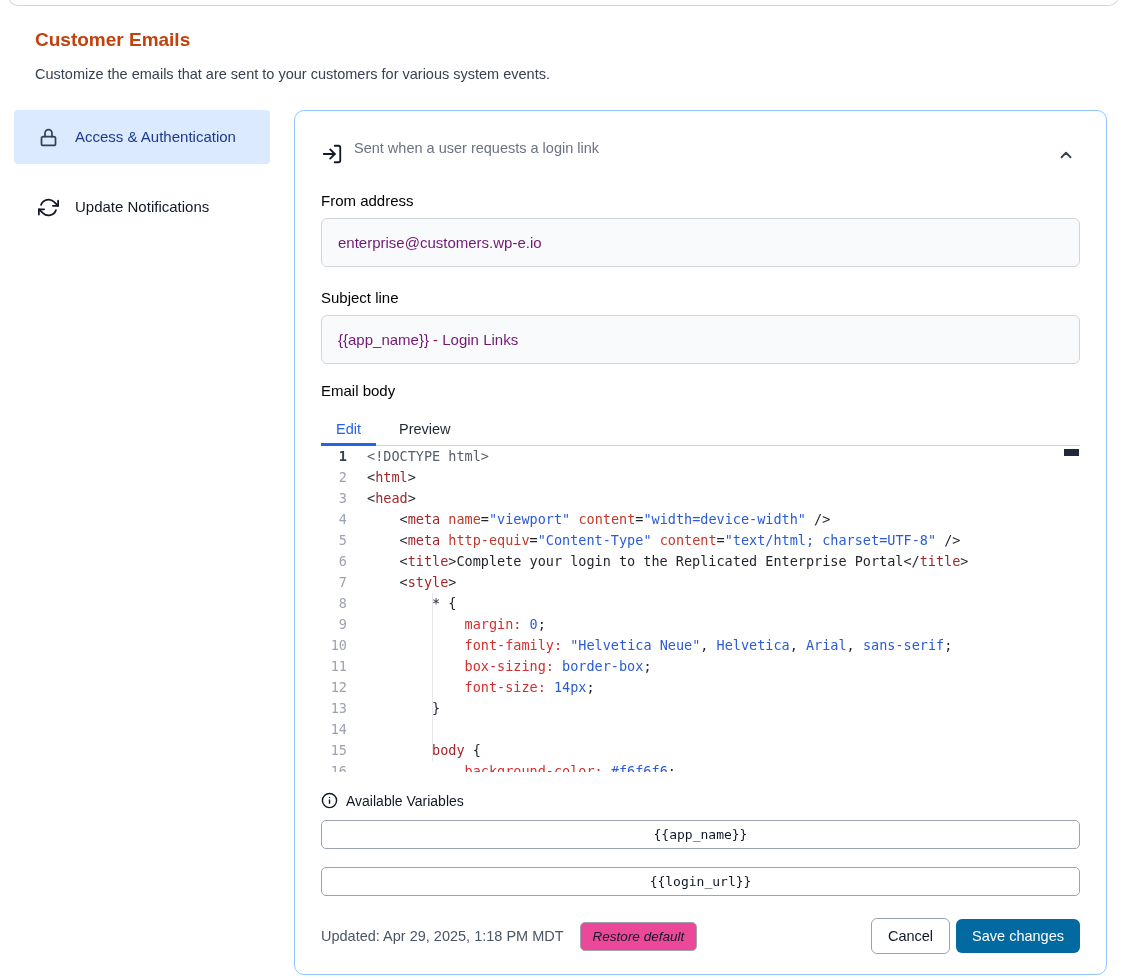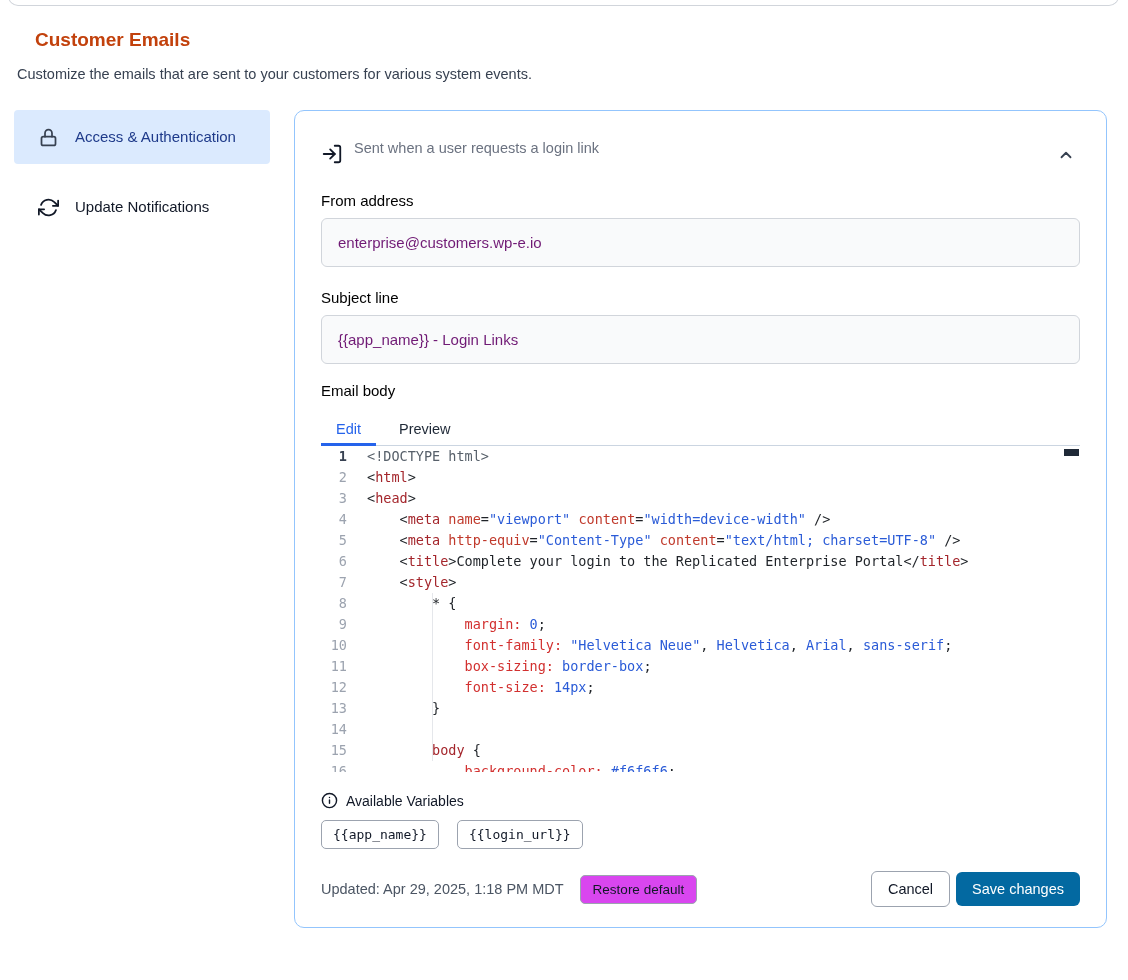--- a/index.html
+++ b/index.html
@@ -15,21 +15,21 @@
     position: absolute; top: -5px; left: 8px; right: 9px; height: 11px;
     border: 1px solid #d1d5db; border-top: none;
     border-radius: 0 0 10px 10px;
   }
 
   .page-title {
     position: absolute; left: 35px; top: 29px;
     font-size: 19px; font-weight: 700; color: #c2410c;
   }
   .page-subtitle {
-    position: absolute; left: 17px; top: 66px;
+    position: absolute; left: 35px; top: 66px;
     font-size: 14.5px; color: #374151;
   }
 
   
   .sidebar { position: absolute; left: 14px; top: 110px; width: 256px; }
   .side-item {
     display: flex; align-items: center; gap: 15px;
     padding: 15px 18px 15px 24px; border-radius: 4px;
     font-size: 15px; font-weight: 500; color: #111827; cursor: pointer;
     margin-bottom: 16px;
@@ -106,34 +106,34 @@
   }
   .v-thumb {
     position: absolute; top: 3px; right: 1px; width: 15px; height: 7px;
     background: #1f2937; cursor: pointer;
   }
 
   
   .vars-row { margin-top: 20px; display: flex; align-items: center; gap: 8px; }
   .vars-row .icon svg { width: 17px; height: 17px; display: block; }
   .vars-label { font-size: 14px; color: #111827; }
-  .chips { margin-top: 11px; display: flex; gap: 18px; }
+  .chips { margin-top: 11px; display: flex; gap: 18px; flex-direction: column; }
   .chip {
     border: 1px solid #9ca3af; border-radius: 5px; background: #ffffff;
     padding: 6px 11px; font-family: "DejaVu Sans Mono", monospace;
     font-size: 13px; color: #111827; cursor: pointer;
   }
 
   
   .panel-footer { margin-top: 22px; display: flex; align-items: center; }
   .updated-text { font-size: 14.5px; color: #4b5563; }
   .restore-btn {
     margin-left: 16px; border: 1px solid #9ca3af; border-radius: 5px;
-    background: #d946ef; padding: 6px 12px; font-size: 13.5px; color: #111827;
-    cursor: pointer; font-family: "Liberation Sans", sans-serif;
+    background: #ec4899; padding: 6px 12px; font-size: 13.5px; color: #111827;
+    cursor: pointer; font-family: "Liberation Sans", sans-serif; font-style: italic;
   }
   .footer-spacer { flex: 1; }
   .cancel-btn {
     border: 1px solid #9ca3af; border-radius: 6px; background: #ffffff;
     padding: 9px 16px; font-size: 14.5px; color: #111827; cursor: pointer;
     font-family: "Liberation Sans", sans-serif;
   }
   .save-btn {
     margin-left: 6px; border: none; border-radius: 6px; background: #0369a1;
     padding: 9px 16px; font-size: 14.5px; color: #ffffff; font-weight: 500;

